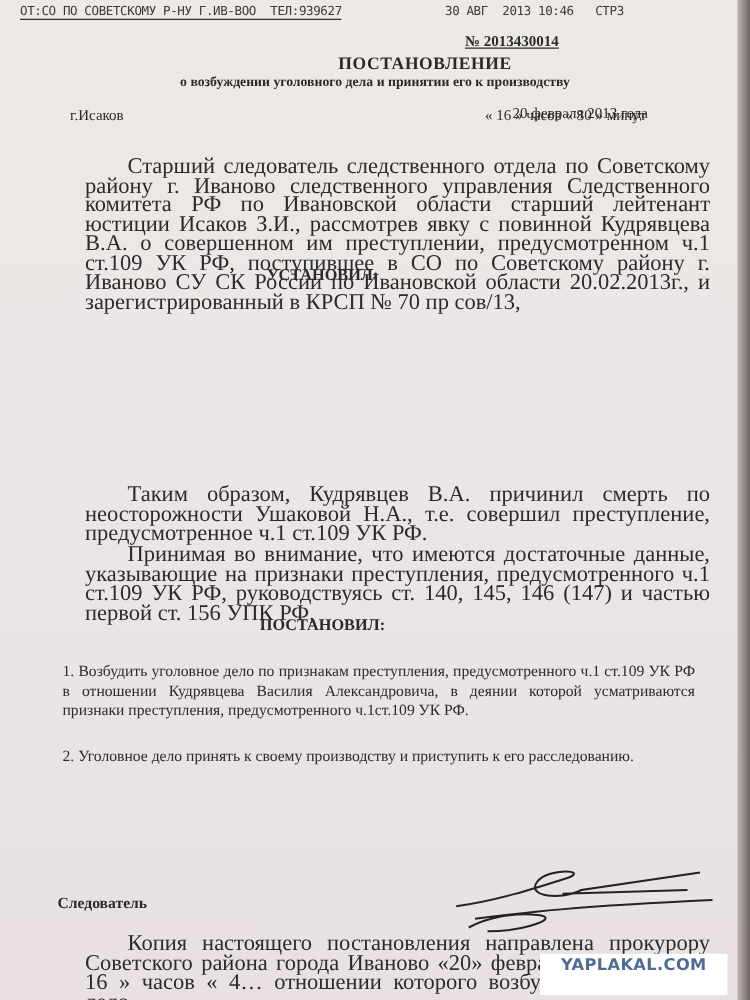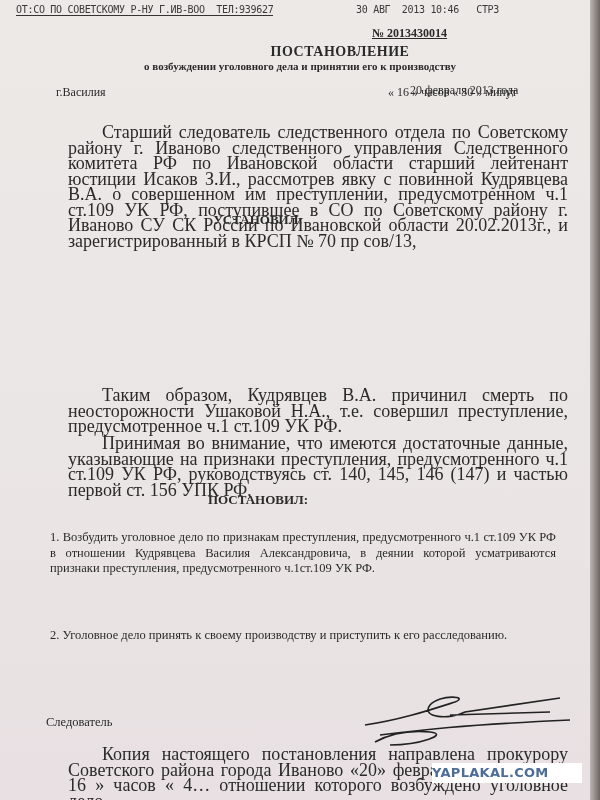--- a/index.html
+++ b/index.html
@@ -54,27 +54,27 @@
       border: 1px dashed #999; background: rgba(200,195,195,0.35);
       font-size: 12px; color: #555; display: flex; align-items: center;
       justify-content: center; text-align: center; padding: 8px; box-sizing: border-box;
       font-style: italic;
     }
     .item {
       position: absolute; left: 50px; width: 506px;
       font-size: 12.5px; line-height: 15.5px; text-align: justify;
     }
     .investigator {
-      position: absolute; top: 715px; left: 46px; font-weight: normal; font-size: 12.5px; text-align: center;
+      position: absolute; top: 715px; left: 46px; font-weight: bold; font-size: 12.5px; text-align: center;
     }
     .signature { position: absolute; top: 690px; left: 360px; }
     .watermark {
-      position: absolute; top: 763px; left: 432px; width: 150px; height: 20px;
+      position: absolute; top: 763px; left: 432px; width: 150px; height: 33px;
       background: #ffffff; color: #4d6d96; font-family: "DejaVu Sans", sans-serif;
-      font-weight: bold; font-size: 13px; line-height: 20px;
+      font-weight: bold; font-size: 13px; text-align: center; line-height: 20px;
       letter-spacing: 0.3px;
     }
   </style>
 </head>
 <body>
 
 <div class="page">
 
   <div class="fax-header">
     <span class="fax-left">
@@ -82,37 +82,37 @@
     </span>
     <span class="fax-right">
       <span>30 АВГ</span>&nbsp;&nbsp;<span>2013 10:46</span>&nbsp;&nbsp;&nbsp;<span>СТР3</span>
     </span>
   </div>
 
   <div class="docnum">№ 2013430014</div>
   <div class="title">ПОСТАНОВЛЕНИЕ</div>
   <div class="subtitle">о возбуждении уголовного дела и принятии его к производству</div>
 
-  <div class="city">г.Василия</div>
+  <div class="city">г.Исаков</div>
   <div class="date">20 февраля 2013 года</div>
   <div class="time">« 16 » часов « 30 » минут</div>
 
   <div class="para" style="top:125px;">Старший следователь следственного отдела по Советскому району г. Иваново следственного управления Следственного комитета РФ по Ивановской области старший лейтенант юстиции Исаков З.И., рассмотрев явку с повинной Кудрявцева В.А. о совершенном им преступлении, предусмотренном ч.1 ст.109 УК РФ, поступившее в СО по Советскому району г. Иваново СУ СК России по Ивановской области 20.02.2013г., и зарегистрированный в КРСП № 70 пр сов/13,</div>
 
   <div class="heading" style="top:212px;">УСТАНОВИЛ:</div>
 
 
   <div class="para" style="top:388px;">Таким образом, Кудрявцев В.А. причинил смерть по неосторожности Ушаковой Н.А., т.е. совершил преступление, предусмотренное ч.1 ст.109 УК РФ.</div>
 
   <div class="para" style="top:436px;">Принимая во внимание, что имеются достаточные данные, указывающие на признаки преступления, предусмотренного ч.1 ст.109 УК РФ, руководствуясь ст. 140, 145, 146 (147) и частью первой ст. 156 УПК РФ,</div>
 
   <div class="heading" style="top:492px;">ПОСТАНОВИЛ:</div>
 
   <div class="item" style="top:530px;">1. Возбудить уголовное дело по признакам преступления, предусмотренного ч.1 ст.109 УК РФ в отношении Кудрявцева Василия Александровича, в деянии которой усматриваются признаки преступления, предусмотренного ч.1ст.109 УК РФ.</div>
-  <div class="item" style="top:628px;">2. Уголовное дело принять к своему производству и приступить к его расследованию.</div>
+  <div class="item" style="top:598px;">2. Уголовное дело принять к своему производству и приступить к его расследованию.</div>
 
 
   <div class="investigator">Следователь</div>
 
   <svg class="signature" width="220" height="60" viewBox="0 0 220 60">
     <path d="M5 35 C40 30, 70 20, 95 12 C110 6, 80 4, 70 15 C60 28, 90 30, 105 22 L200 8 M20 45 C60 40, 100 35, 210 30 M15 52 C30 44, 50 40, 70 42 C90 44, 60 55, 30 55 M90 25 L190 22" stroke="#222" stroke-width="1.6" fill="none"></path>
   </svg>
 
   <div class="para" style="top:747px;">Копия настоящего постановления направлена прокурору Советского района города Иваново «20» февраля 2013 года в « 16 » часов « 4… отношении которого возбуждено уголовное дело</div>
 

